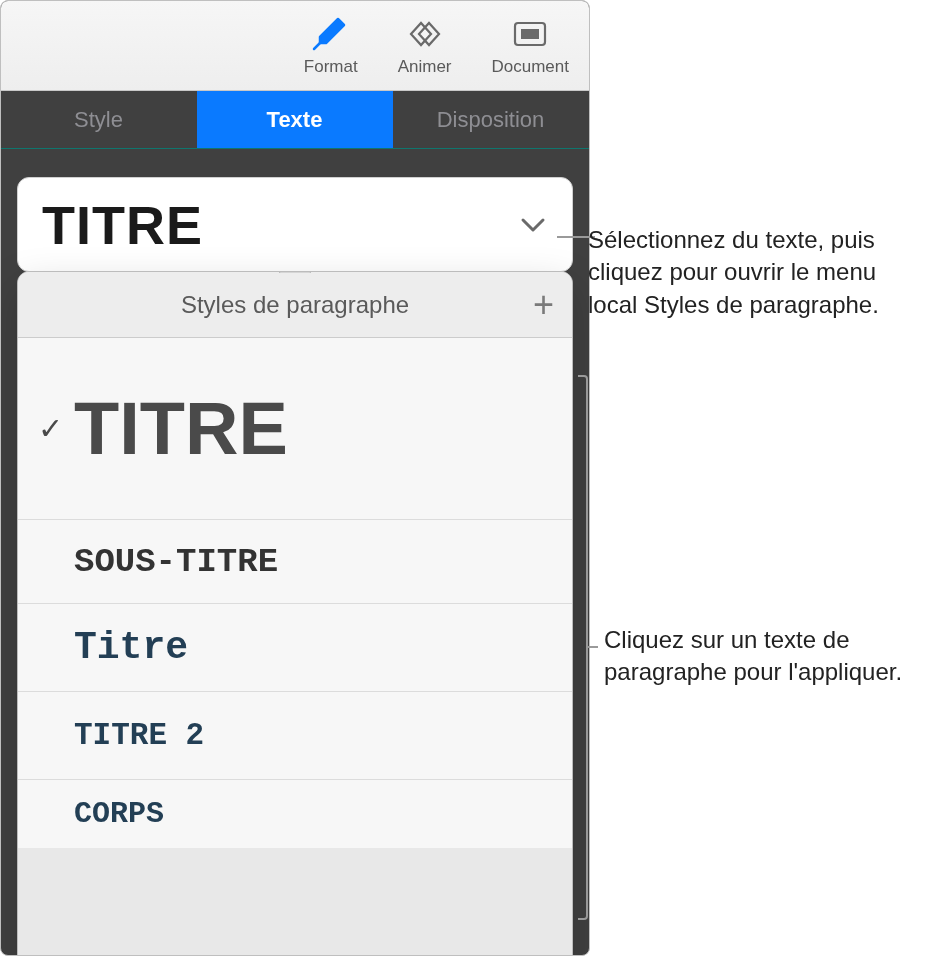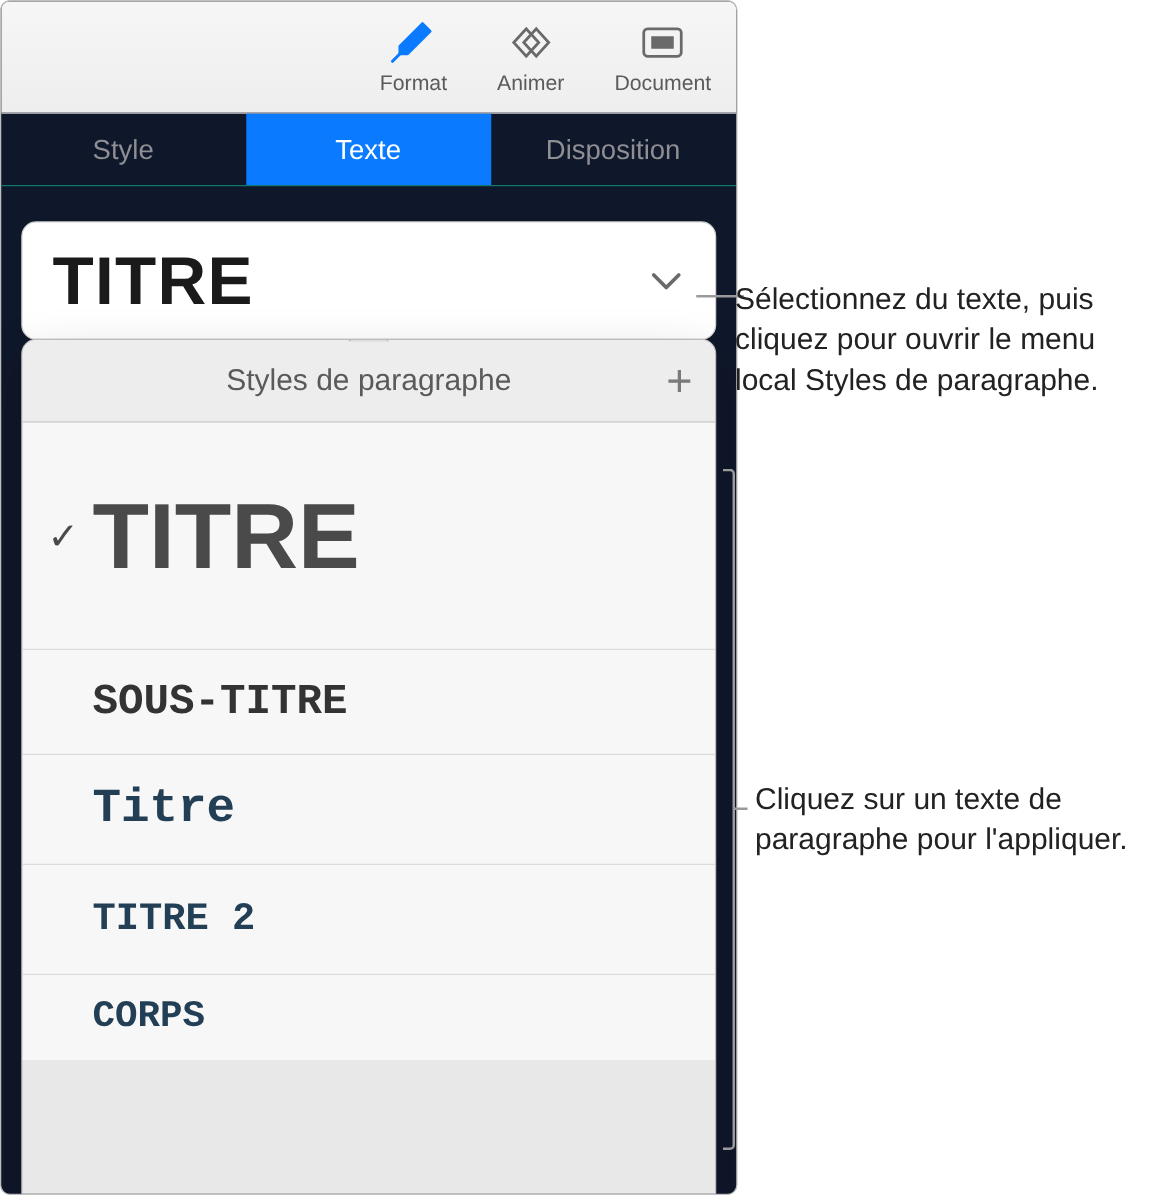--- a/index.html
+++ b/index.html
@@ -11,21 +11,21 @@
     body {
       font-family: -apple-system, BlinkMacSystemFont, "Helvetica Neue", Arial, sans-serif;
       background: #fff;
       width: 929px;
       height: 956px;
       position: relative;
     }
     .panel {
       width: 590px;
       height: 956px;
-      background: #0f172a;
+      background: #404040;
       border: 1px solid #bfbfbf;
       border-radius: 8px;
       position: relative;
       overflow: hidden;
     }
     .toolbar {
       height: 90px;
       background: linear-gradient(to bottom, #f6f6f6, #eeeeee);
       border-bottom: 1px solid #c8c8c8;
       display: flex;
@@ -66,21 +66,21 @@
       display: flex;
       align-items: center;
       justify-content: center;
       font-size: 22px;
       color: #8e8e93;
       border-right: 1px solid transparent;
     }
     .tab.active {
       background: #0a7aff;
       color: #fff;
-      font-weight: 400;
+      font-weight: 700;
     }
     .content {
       padding: 28px 16px;
       position: relative;
     }
     .style-select {
       background: #fff;
       border: 1px solid #d0d0d0;
       border-radius: 12px;
       height: 95px;

